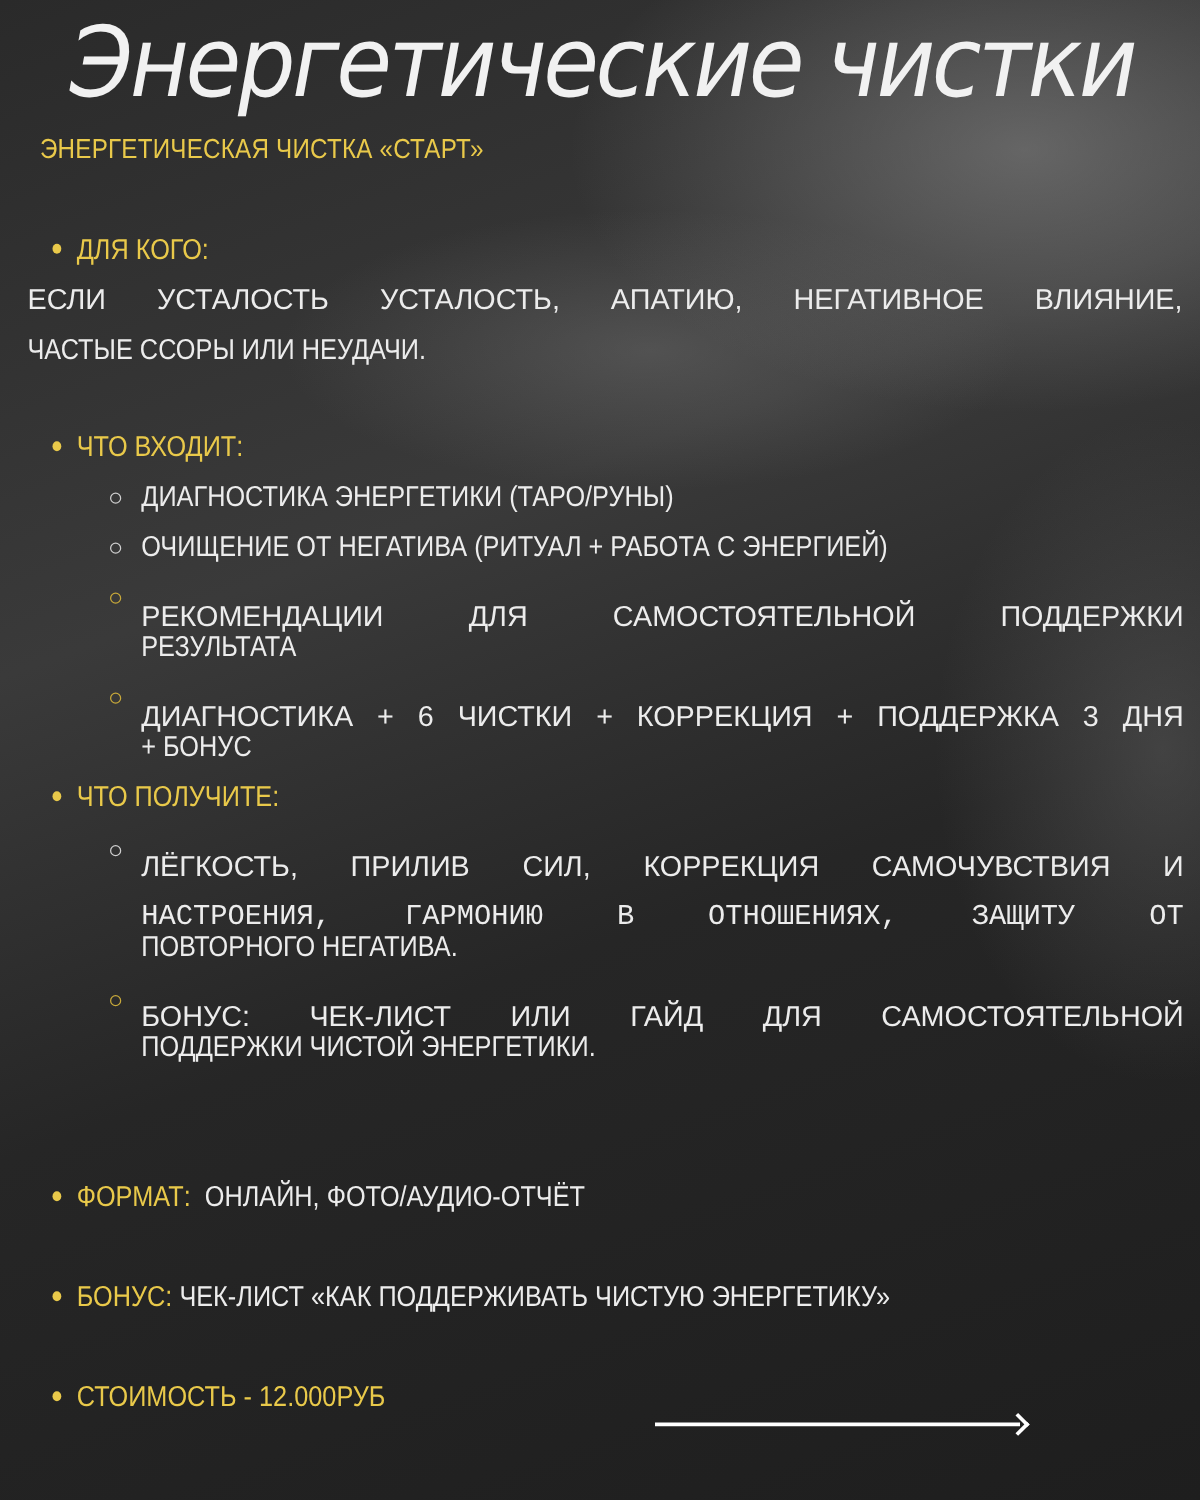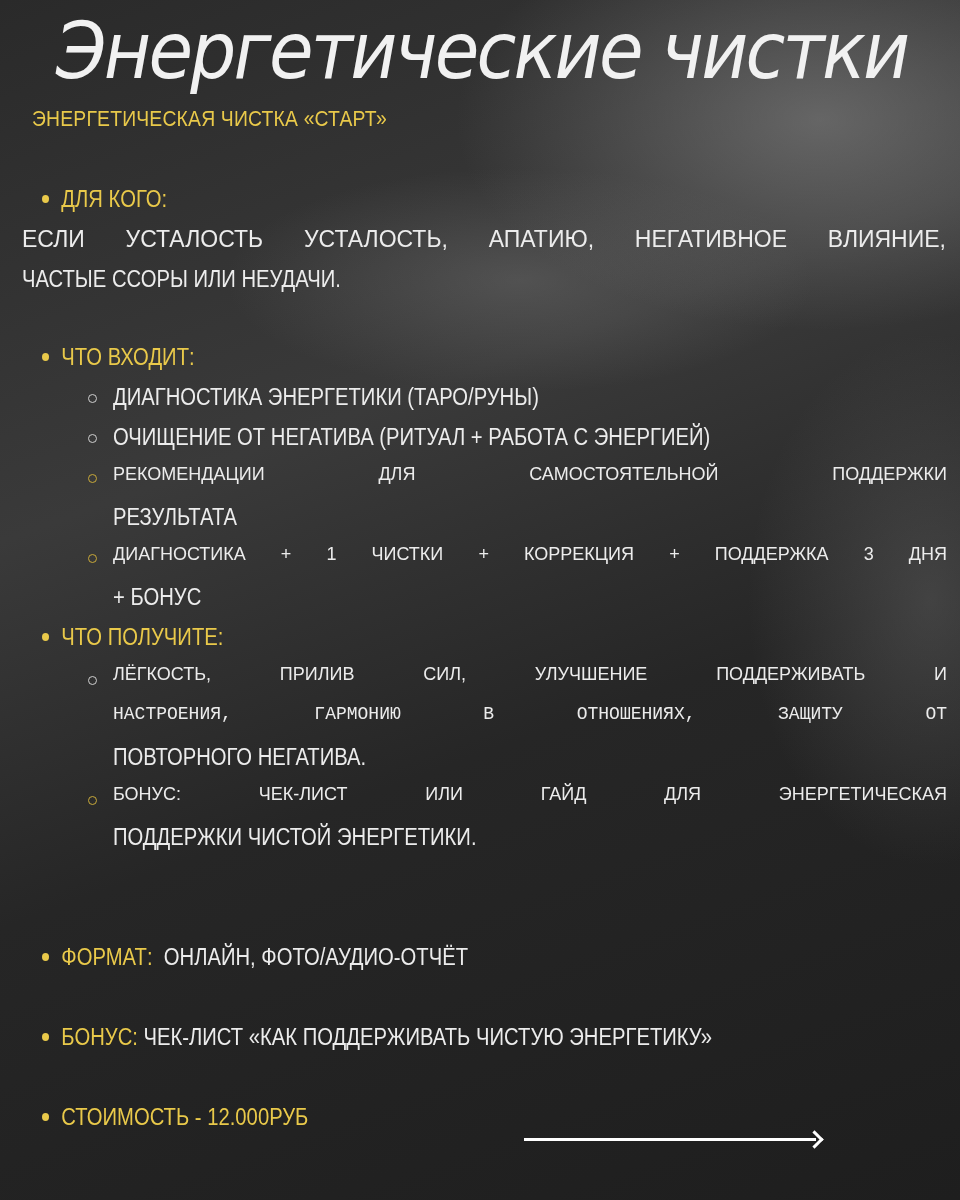--- a/index.html
+++ b/index.html
@@ -31,21 +31,21 @@
     .sq { transform: scaleX(0.88); transform-origin: left; }
     .bullet {
       display: inline-block; width: 8px; height: 8px; border-radius: 50%;
       background: #e9c94a; margin-right: 14px; vertical-align: middle; position: relative; top: -2px;
     }
     .ring {
       position: absolute; width: 7px; height: 7px; border-radius: 50%;
       border: 1.5px solid #cfcfcf;
     }
     .ring.y { border-color: #c8a93a; }
-    .just { position: absolute; left: 113px; width: 834px; font-size: 18px; text-align: justify; text-align-last: justify; white-space: nowrap; }
+    .just { position: absolute; left: 113px; width: 834px; font-size: 23px; text-align: justify; text-align-last: justify; white-space: nowrap; margin-top: 16px; }
     .para { position: absolute; font-size: 23px; }
     .arrow {
       position: absolute; left: 524px; top: 1138px; width: 292px; height: 3px; background: #ffffff;
     }
     .arrow-head {
       position: absolute; left: 808px; top: 1133px; width: 10px; height: 10px;
       border-top: 3px solid #fff; border-right: 3px solid #fff; transform: rotate(45deg);
     }
   </style>
 </head>
@@ -68,34 +68,34 @@
 <div class="row sq" style="left:113px; top:384px;">ДИАГНОСТИКА ЭНЕРГЕТИКИ (ТАРО/РУНЫ)</div>
 
 <span class="ring" style="left:88px; top:434px;"></span>
 <div class="row sq" style="left:113px; top:424px;">ОЧИЩЕНИЕ ОТ НЕГАТИВА (РИТУАЛ + РАБОТА С ЭНЕРГИЕЙ)</div>
 
 <span class="ring y" style="left:88px; top:474px;"></span>
 <div class="just" style="top:464px;">РЕКОМЕНДАЦИИ ДЛЯ САМОСТОЯТЕЛЬНОЙ ПОДДЕРЖКИ</div>
 <div class="row sq" style="left:113px; top:504px;">РЕЗУЛЬТАТА</div>
 
 <span class="ring y" style="left:88px; top:554px;"></span>
-<div class="just" style="top:544px;">ДИАГНОСТИКА + 1 ЧИСТКИ + КОРРЕКЦИЯ + ПОДДЕРЖКА 3 ДНЯ</div>
+<div class="just" style="top:544px;">ДИАГНОСТИКА + 6 ЧИСТКИ + КОРРЕКЦИЯ + ПОДДЕРЖКА 3 ДНЯ</div>
 <div class="row sq" style="left:113px; top:584px;">+ БОНУС</div>
 
 <div class="row sq yellow" style="left:42px; top:624px;">
   <span class="bullet"></span><span>ЧТО ПОЛУЧИТЕ:</span>
 </div>
 
 <span class="ring" style="left:88px; top:676px;"></span>
-<div class="just" style="top:664px;">ЛЁГКОСТЬ, ПРИЛИВ СИЛ, УЛУЧШЕНИЕ ПОДДЕРЖИВАТЬ И</div>
+<div class="just" style="top:664px;">ЛЁГКОСТЬ, ПРИЛИВ СИЛ, КОРРЕКЦИЯ САМОЧУВСТВИЯ И</div>
 <div class="just" style="top:704px;font-family:Liberation Mono, monospace;">НАСТРОЕНИЯ, ГАРМОНИЮ В ОТНОШЕНИЯХ, ЗАЩИТУ ОТ</div>
 <div class="row sq" style="left:113px; top:744px;">ПОВТОРНОГО НЕГАТИВА.</div>
 
 <span class="ring y" style="left:88px; top:796px;"></span>
-<div class="just" style="top:784px;">БОНУС: ЧЕК-ЛИСТ ИЛИ ГАЙД ДЛЯ ЭНЕРГЕТИЧЕСКАЯ</div>
+<div class="just" style="top:784px;">БОНУС: ЧЕК-ЛИСТ ИЛИ ГАЙД ДЛЯ САМОСТОЯТЕЛЬНОЙ</div>
 <div class="row sq" style="left:113px; top:824px;">ПОДДЕРЖКИ ЧИСТОЙ ЭНЕРГЕТИКИ.</div>
 
 <div class="row sq" style="left:42px; top:944px;">
   <span class="bullet"></span><span class="yellow">ФОРМАТ:</span>&nbsp;&nbsp;<span>ОНЛАЙН, ФОТО/АУДИО-ОТЧЁТ</span>
 </div>
 
 <div class="row sq" style="left:42px; top:1024px;">
   <span class="bullet"></span><span class="yellow">БОНУС:</span> <span>ЧЕК-ЛИСТ «КАК ПОДДЕРЖИВАТЬ ЧИСТУЮ ЭНЕРГЕТИКУ»</span>
 </div>
 

